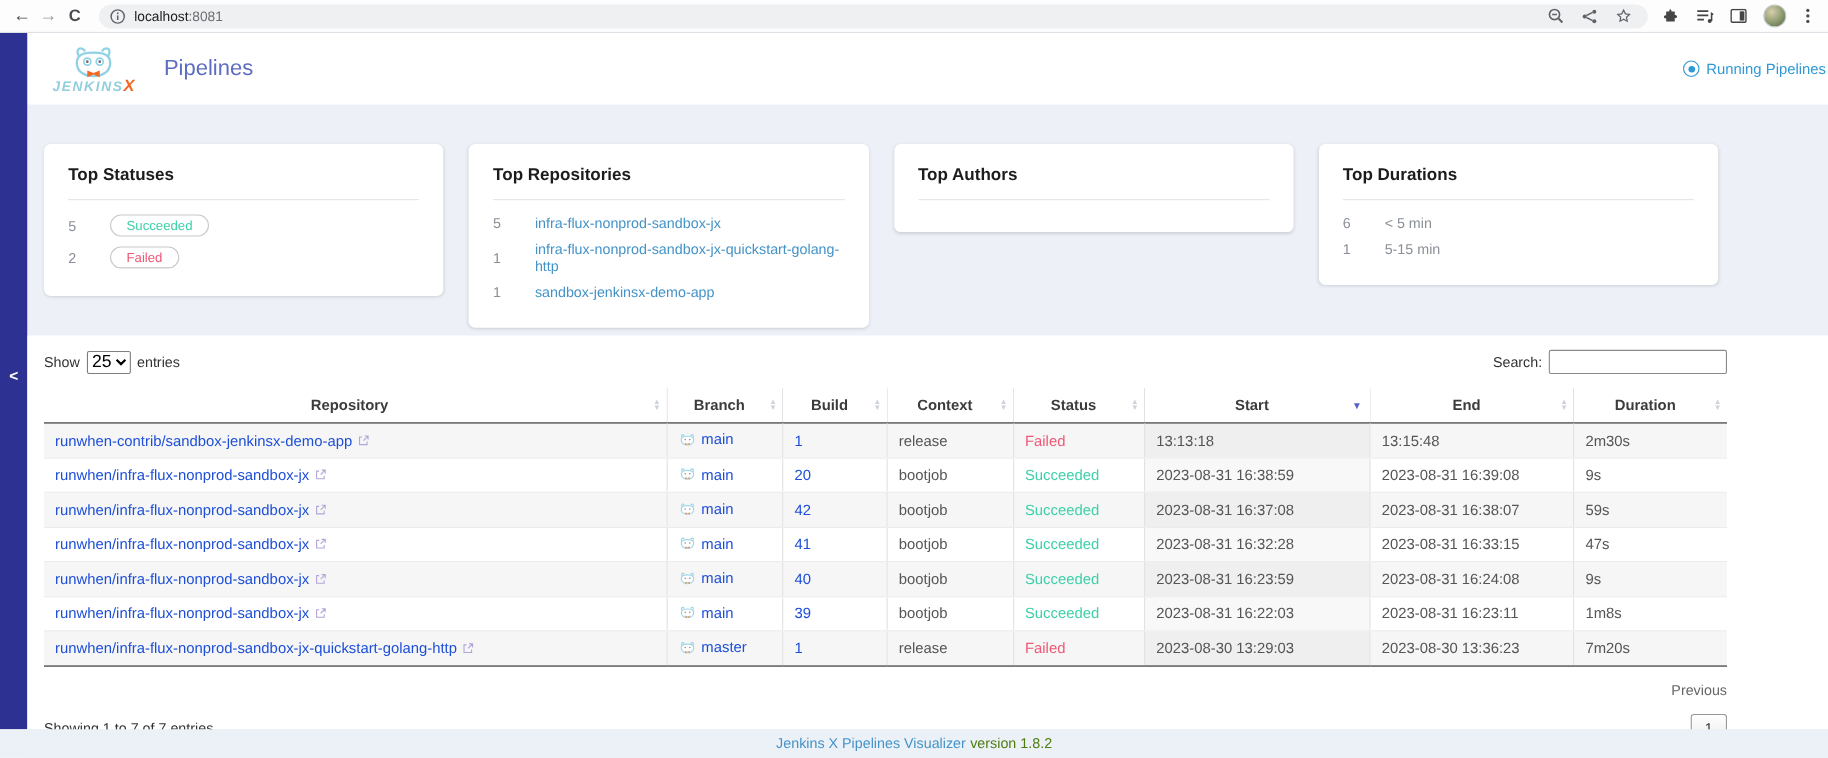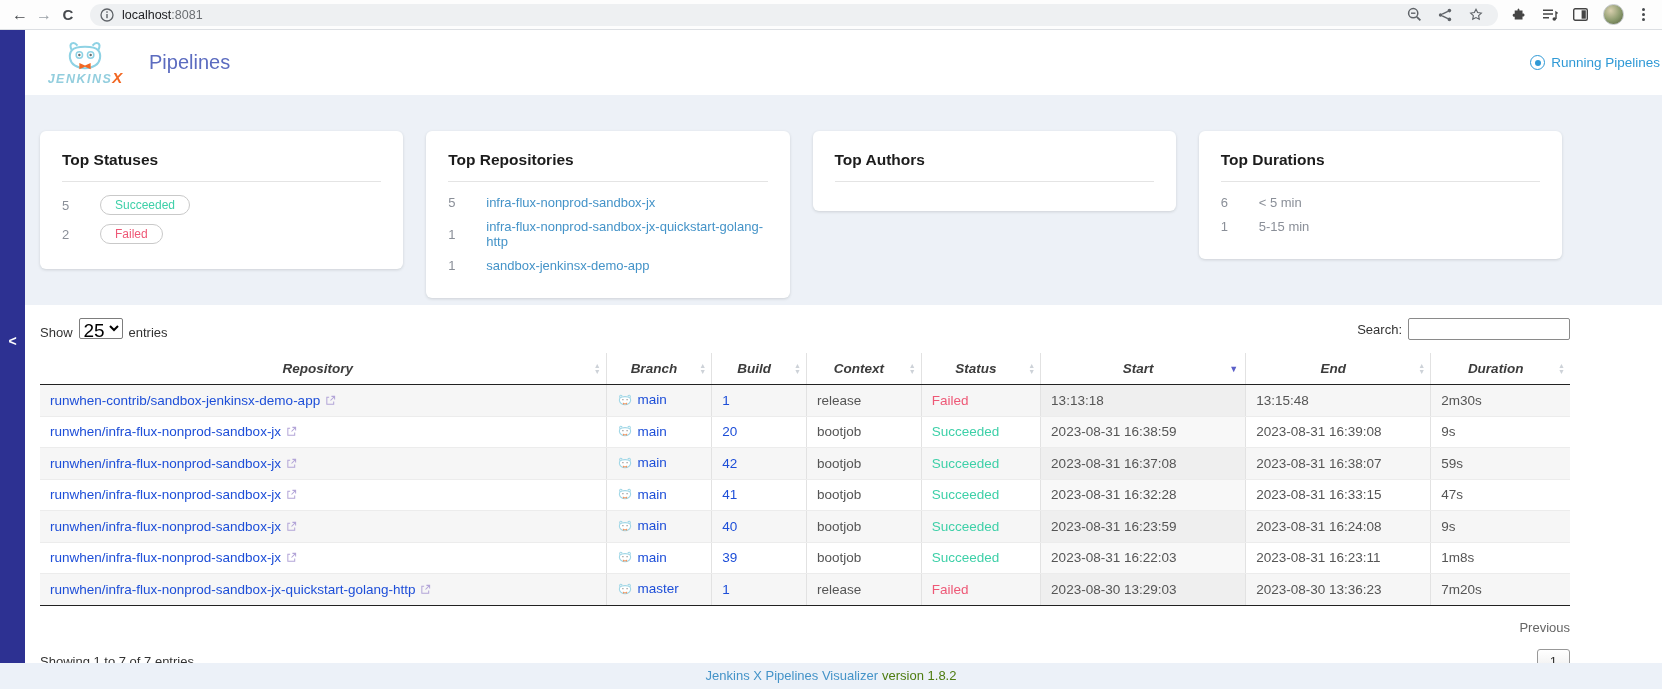--- a/index.html
+++ b/index.html
@@ -54,27 +54,27 @@
   .badge{border:1px solid #c9c9c9;border-radius:11px;padding:2px 14px;font-size:12px;background:#fff;}
   .badge.succeeded{color:#3ed0a8;}
   .badge.failed{color:#ee5876;}
   .card-link{color:#4493c8;cursor:pointer;}
   .card-text{color:#8a8f98;}
 
   
   .table-panel{position:absolute;top:210px;left:0;right:0;bottom:26px;background:#fff;
     padding:13px 92px 0 15px;box-sizing:border-box;}
   .controls{display:flex;justify-content:space-between;align-items:center;font-size:13px;color:#333;}
-  .show-wrap select{margin:0 6px;font-size:19px;border:1px solid #7d7d7d;border-radius:2px;
+  .show-wrap select{margin:0 6px;font-size:16px;border:1px solid #7d7d7d;border-radius:2px;
     height:21px;background:#fff;}
   .search-wrap input{width:152px;height:20px;border:1px solid #8a8a8a;border-radius:2px;
     margin-left:6px;font-size:13px;padding:0 4px;}
   table{width:100%;border-collapse:collapse;margin-top:13px;font-size:13.5px;table-layout:fixed;}
   thead th{font-weight:bold;color:#3c3c3c;padding:8px 18px 8px 8px;text-align:center;
-    position:relative;cursor:pointer;background:#fff;border-bottom:1px solid #222;font-style:italic;}
+    position:relative;cursor:pointer;background:#fff;border-bottom:1px solid #222;}
   thead th + th, tbody td + td{border-left:1px solid #e2e2e2;}
   .sort-idle{position:absolute;right:5px;top:50%;transform:translateY(-50%);
     display:flex;flex-direction:column;font-size:7px;line-height:6px;color:#cdd2d8;}
   .sort-active{position:absolute;right:7px;top:50%;transform:translateY(-50%);
     font-size:9px;color:#5b5fc8;}
   tbody td{padding:7px 10px;border-bottom:1px solid #ececec;color:#555;overflow:hidden;
     white-space:nowrap;text-overflow:ellipsis;}
   tbody tr.odd{background:#f6f6f6;}
   tbody td.sorted{background:rgba(0,0,0,.026);}
   tbody tr:last-child td{border-bottom:1px solid #222;}

